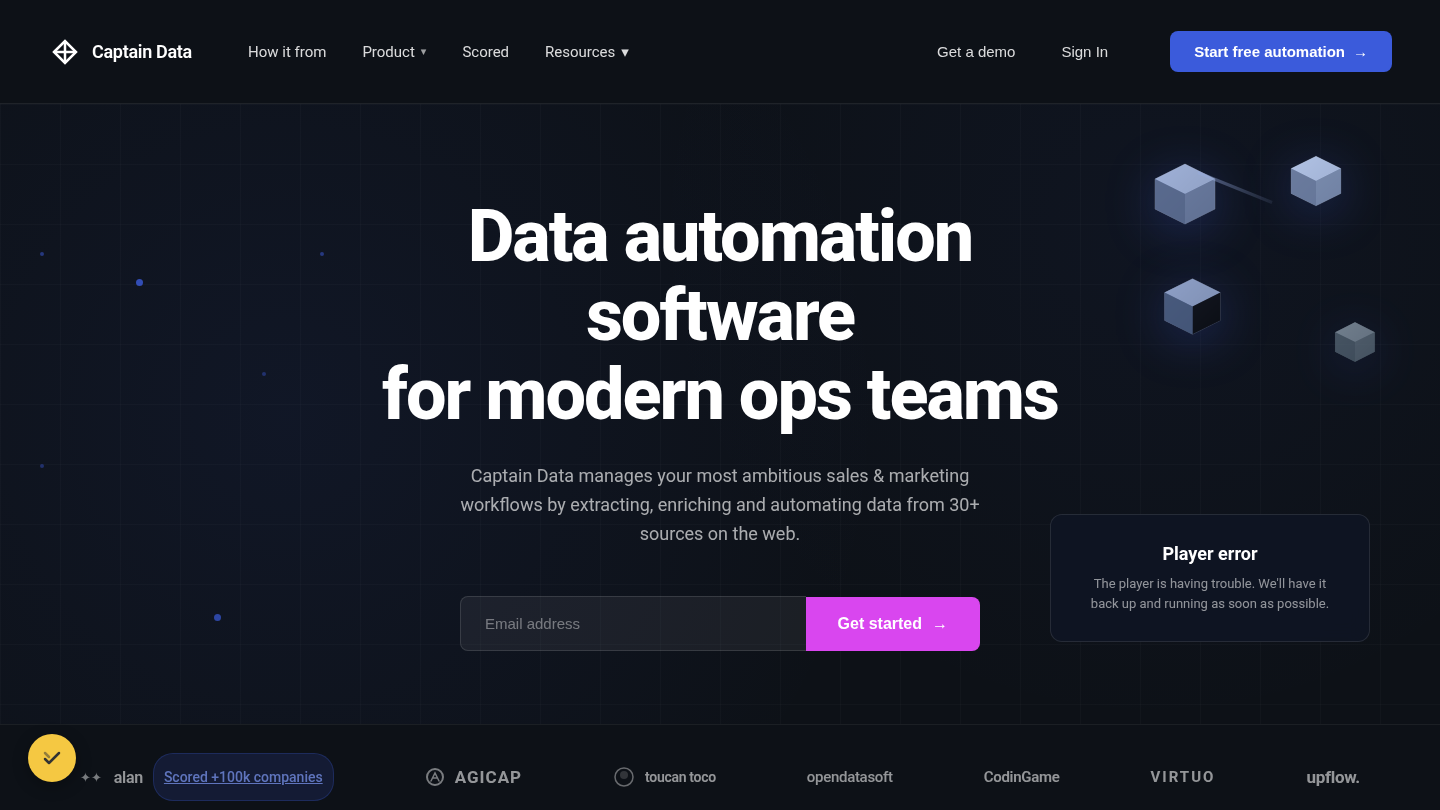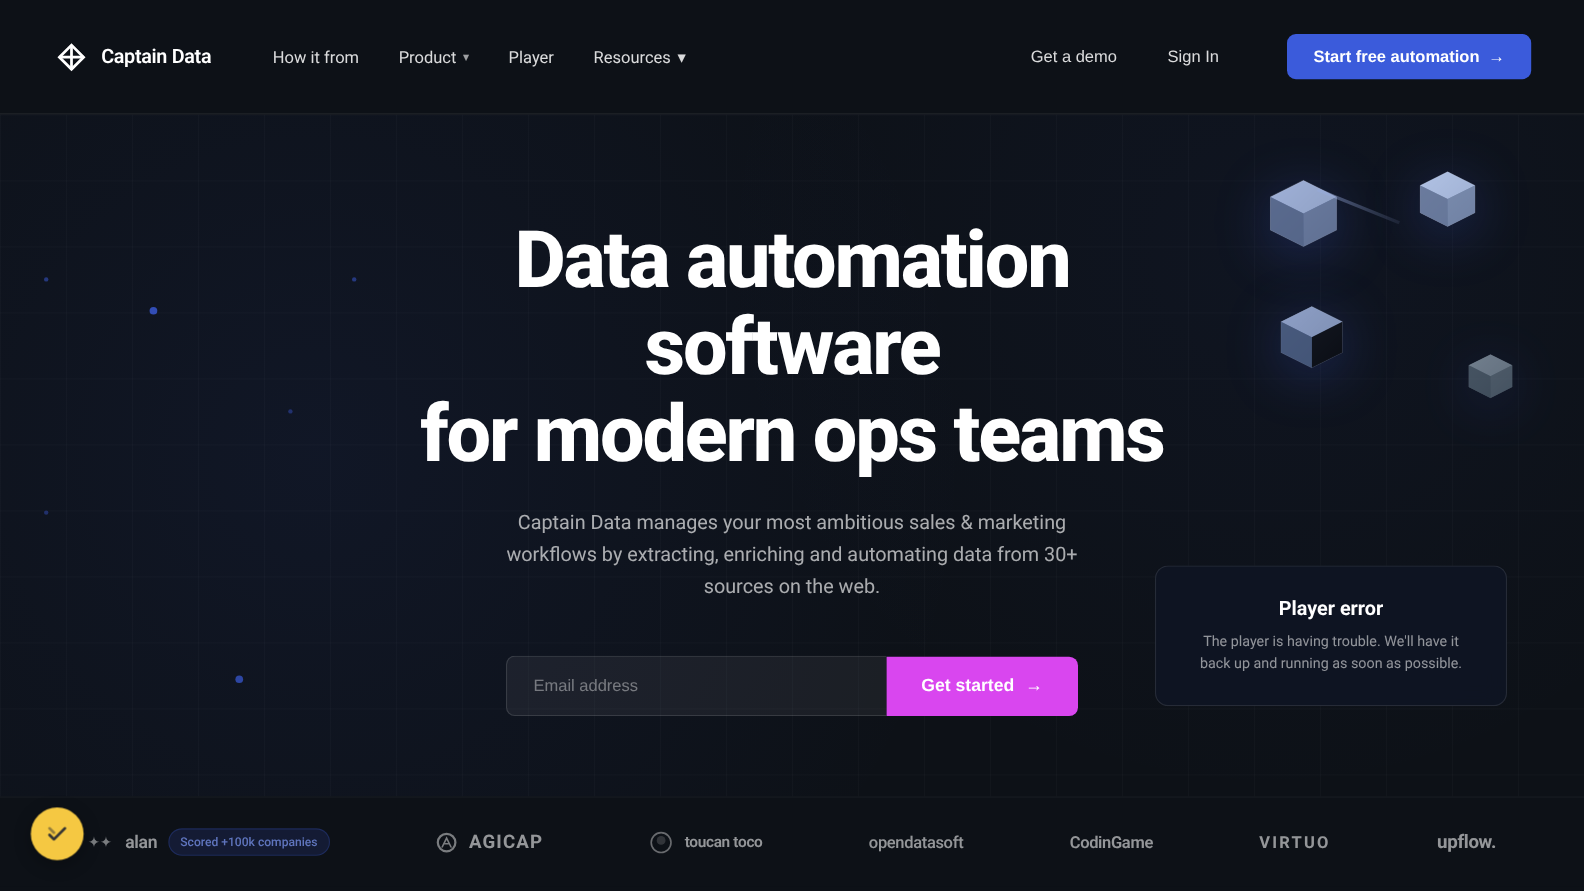--- a/index.html
+++ b/index.html
@@ -254,25 +254,26 @@
     .logo-item-name {
       color: rgba(255,255,255,0.75);
       font-size: 16px;
       font-weight: 600;
       letter-spacing: -0.3px;
     }
 
     .badge-pill {
       background: rgba(59,91,219,0.2);
       color: #7b96f5;
-      font-size: 11px;
+      font-size: 14px;
       font-weight: 500;
-      padding: 5px 10px;
+      padding: 15px 10px;
       border-radius: 20px;
       border: 1px solid rgba(59,91,219,0.35);
+      text-decoration: underline;
     }
 
     
     .chat-button {
       position: fixed;
       bottom: 28px;
       left: 28px;
       width: 48px;
       height: 48px;
       background: #f5c842;
@@ -306,21 +307,21 @@
     </a>
     <div class="nav-links">
       <a class="nav-link">
         <span>How it from</span>
       </a>
       <a class="nav-link">
         <span>Product</span>
         <span class="chevron-icon">▾</span>
       </a>
       <a class="nav-link">
-        <span>Player</span>
+        <span>Scored</span>
       </a>
       <a class="nav-link">
         <span>Resources</span>
         <span class="chevron-down-icon">▾</span>
       </a>
     </div>
   </div>
   <div class="nav-right">
     <button class="btn-ghost">Get a demo</button>
     <button class="btn-ghost">Sign In</button>

